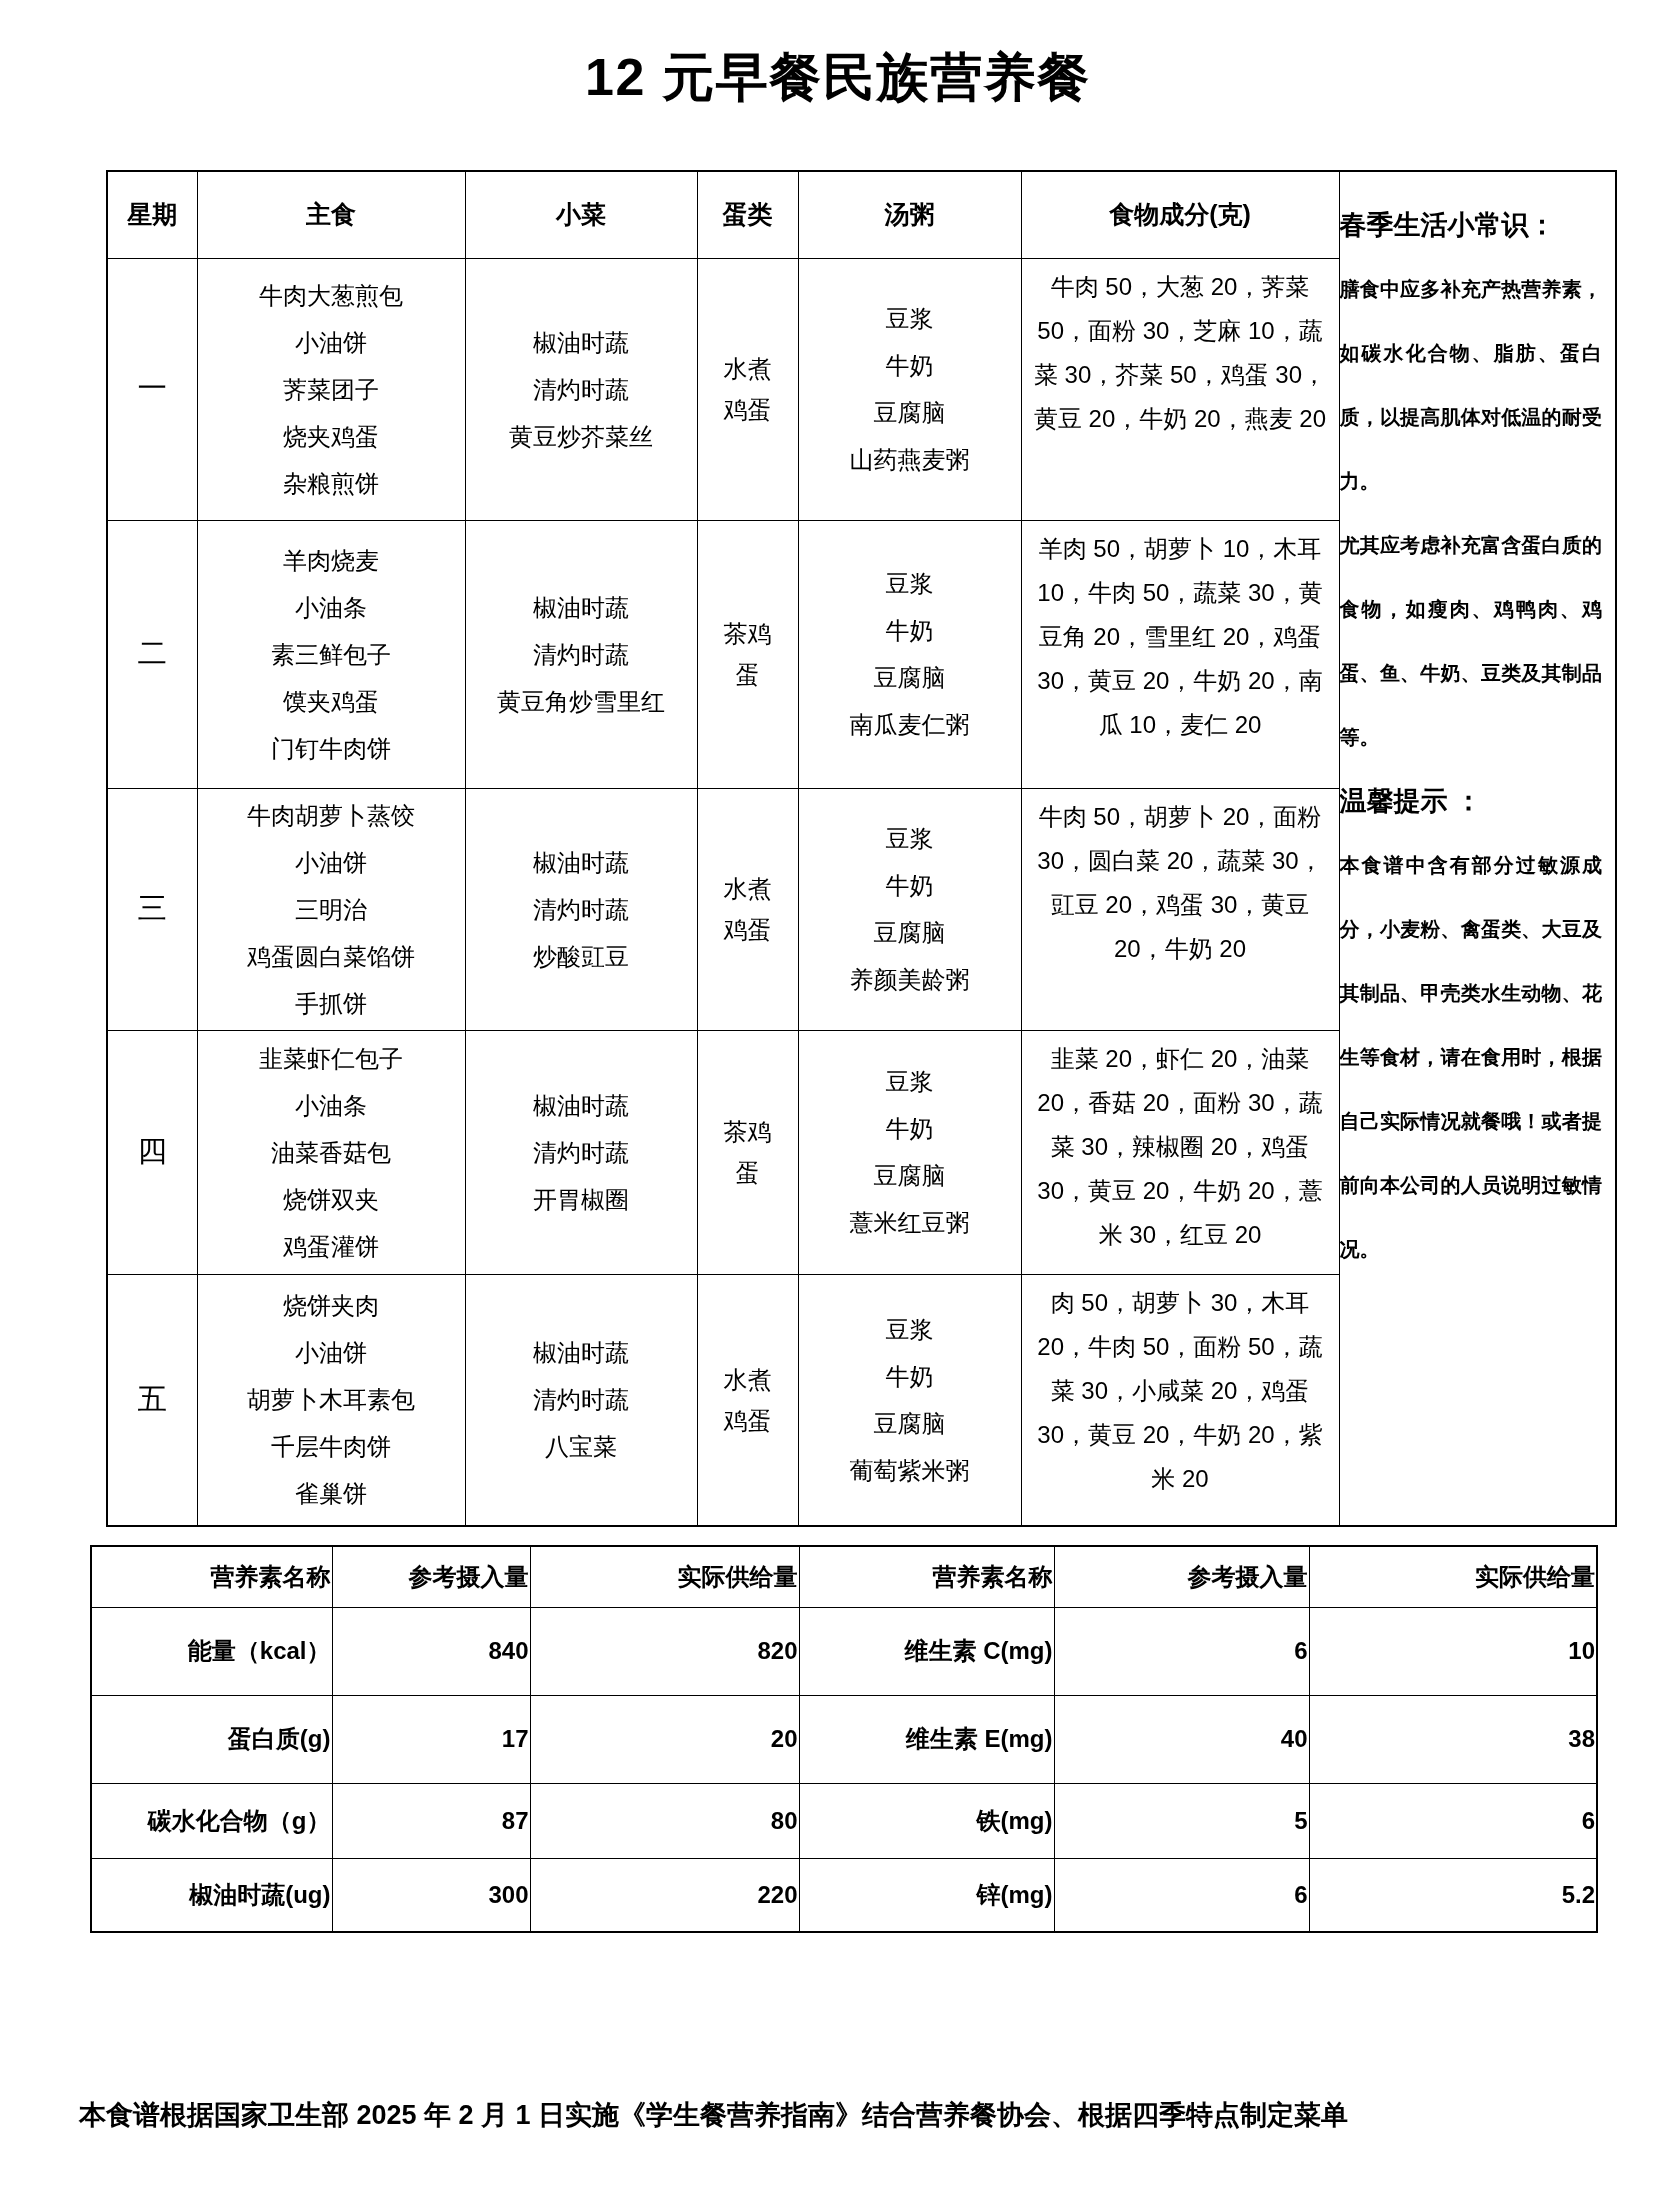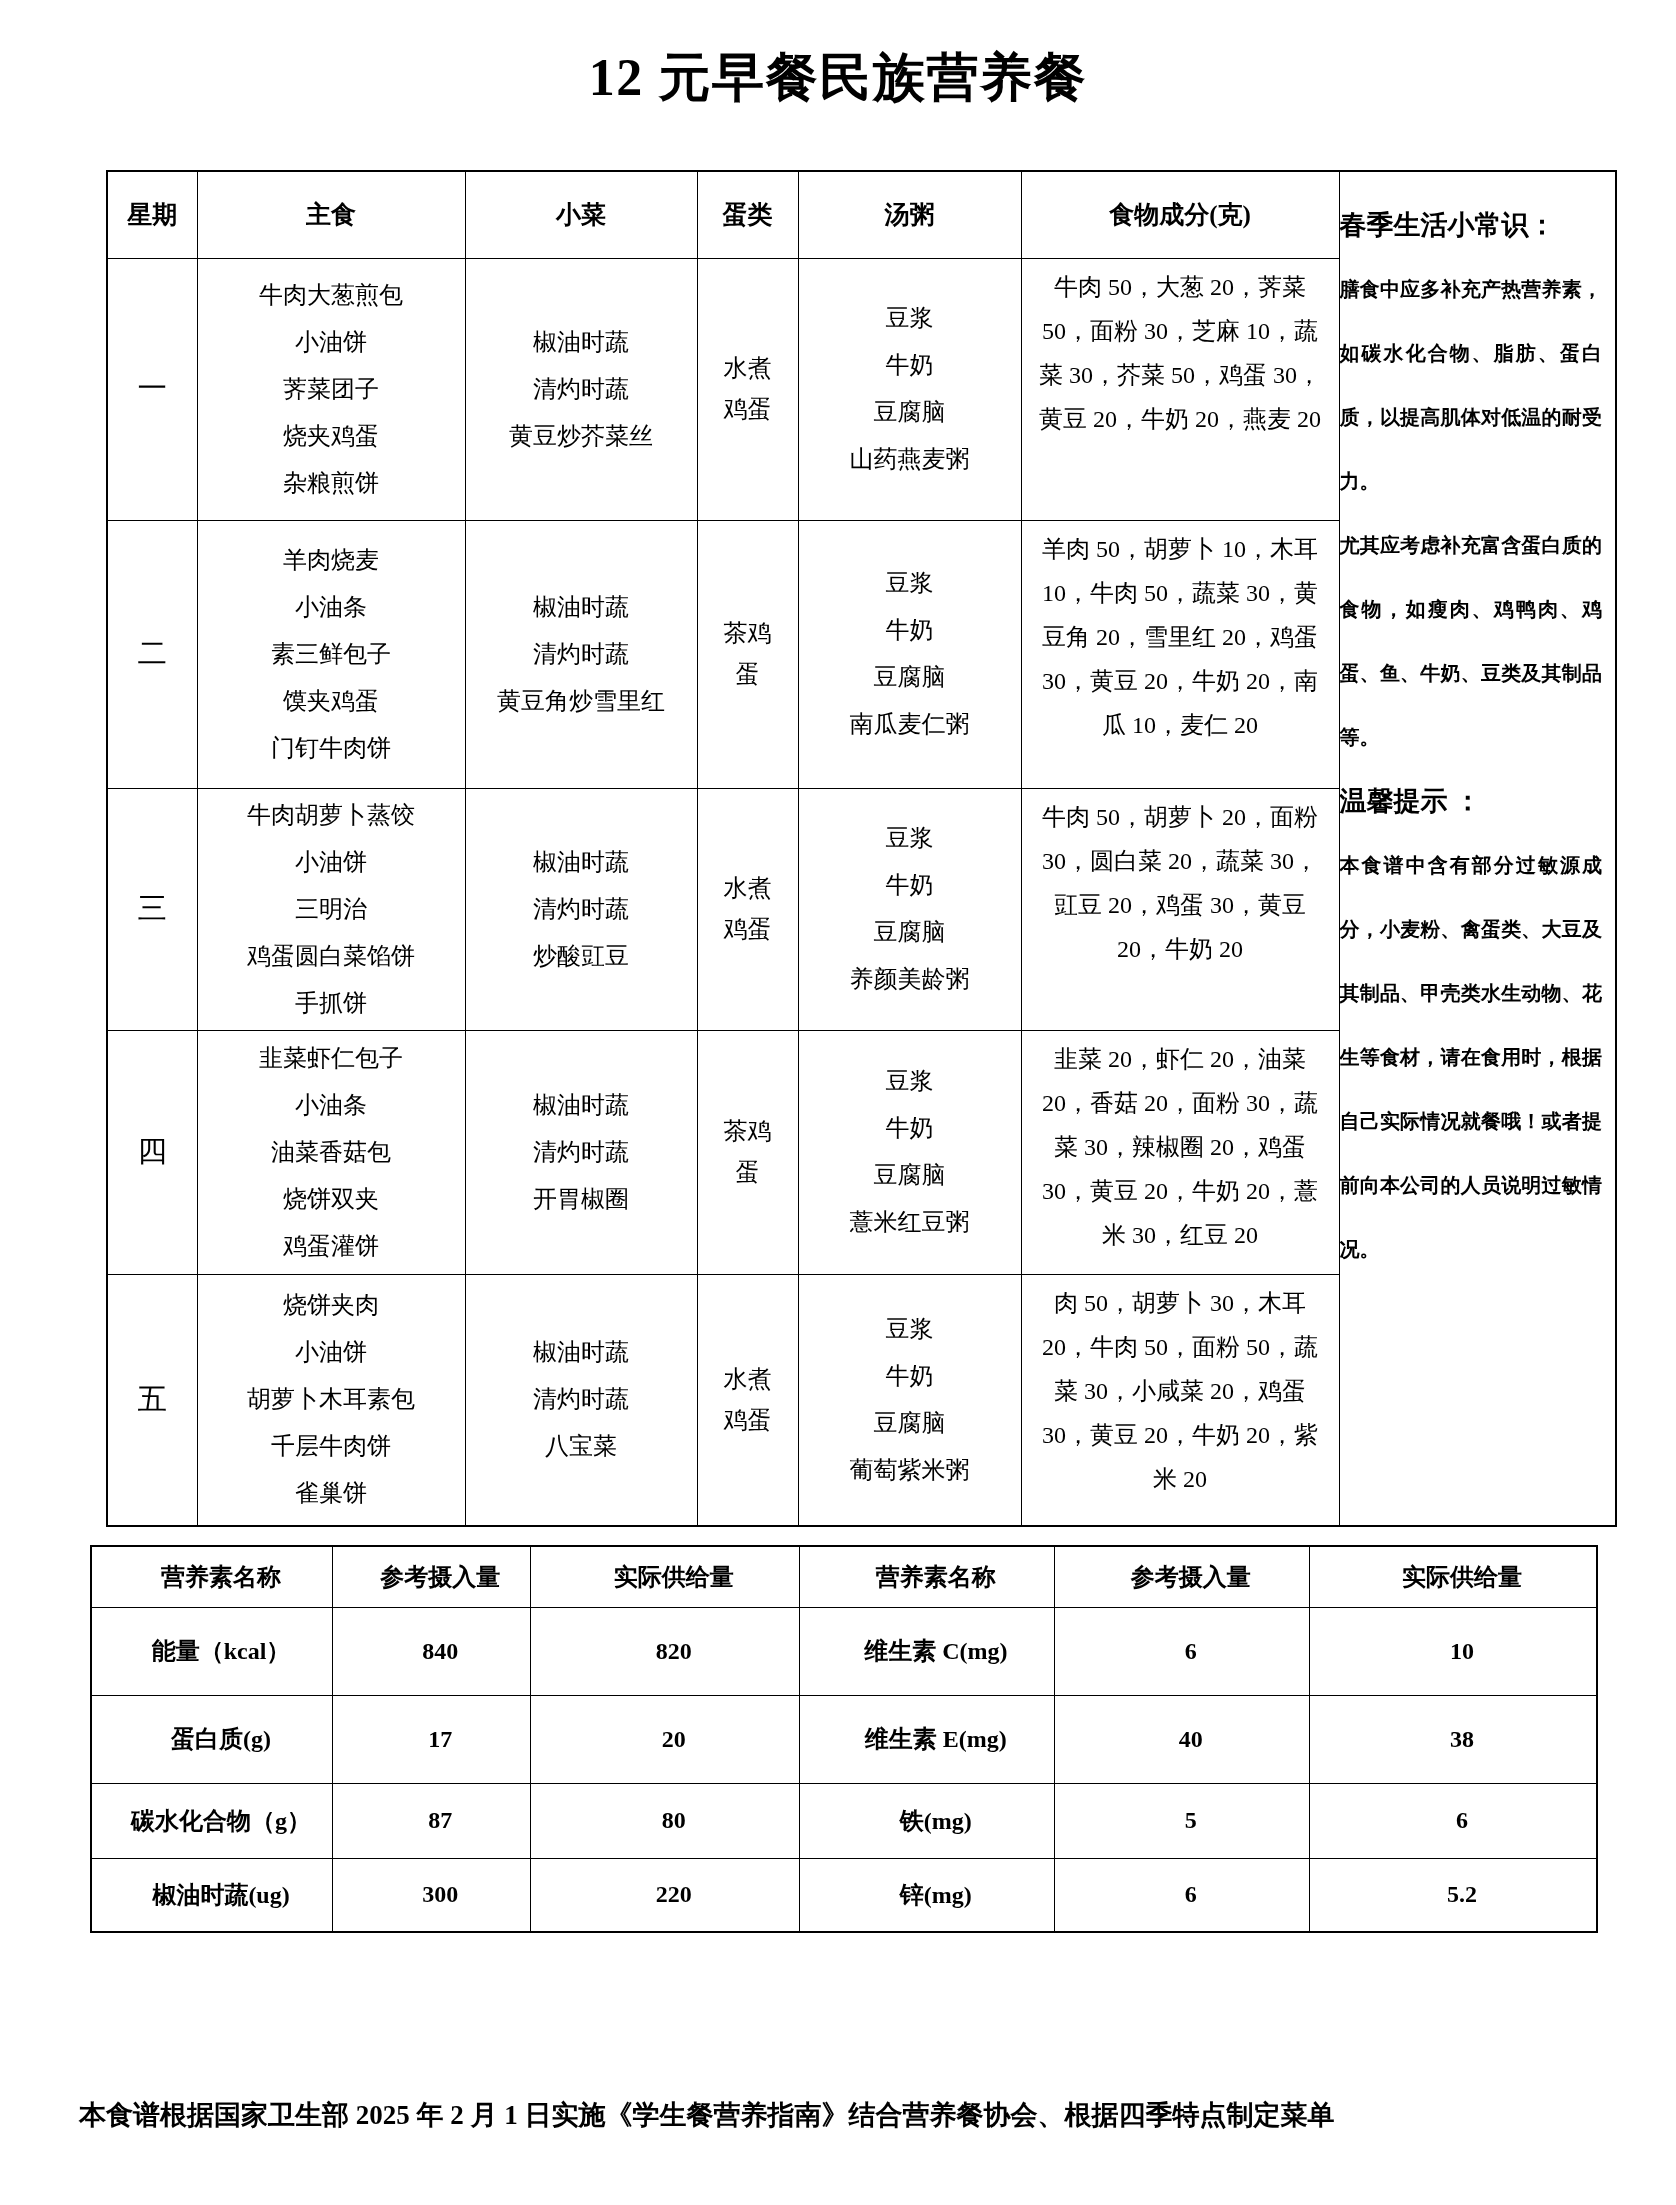--- a/index.html
+++ b/index.html
@@ -1,18 +1,18 @@
 <!DOCTYPE html>
 <html style="font-size:13px"><head>
 <meta charset="utf-8">
 <style>
   html,body { margin:0; padding:0; background:#e8e8e8; }
   .page {
     position:relative; width:1676px; height:2205px; background:#ffffff;
-    font-family:Liberation Serif, serif; color:#000;
+    font-family:Liberation Sans, sans-serif; color:#000;
     overflow:hidden;
   }
   .title {
     position:absolute; top:43px; left:0; width:100%;
     text-align:center; font-size:52px; font-weight:bold; letter-spacing:1.6px;
   }
   
   table { border-collapse:collapse; table-layout:fixed; }
   .menu { position:absolute; left:106px; top:170px; width:1509px; border:2.5px solid #000; }
   .menu td { border:1.6px solid #000; overflow:hidden; }
@@ -29,21 +29,21 @@
   .menu td.egg  { text-align:center; vertical-align:middle; font-size:24px;
                   line-height:41px; padding:0 14.7px; }
   .menu td.comp { text-align:center; vertical-align:top; font-size:24px;
                   line-height:44px; padding:6.5px 11.5px; }
   .menu td.tips { text-align:left; vertical-align:top; padding:21px 13px 0 0; }
   .tip-title { font-size:27px; font-weight:bold; line-height:64px; }
   .tip-body  { font-size:20px; line-height:64px; text-align:justify; white-space:pre-line; }
   
   .nutri { position:absolute; left:90px; top:1545px; width:1506px; border:2.5px solid #000; }
   .nutri td { border:1.6px solid #000; font-size:24px; font-weight:bold;
-              text-align:center; vertical-align:middle; padding-left:19.6px; overflow:hidden; }
+              text-align:right; vertical-align:middle; padding-left:19.6px; overflow:hidden; }
   .nutri tr.nh { height:61px; }
   .nutri tr.n1 { height:88px; }
   .nutri tr.n2 { height:88px; }
   .nutri tr.n3 { height:79px; }
   .nutri tr.n4 { height:75px;padding-left:28px; }
   .nutri tr.n5 { height:74px; }
   
   .footer { position:absolute; left:79px; top:2097px; width:1523px;
             font-size:27px; font-weight:bold; }
 </style>

